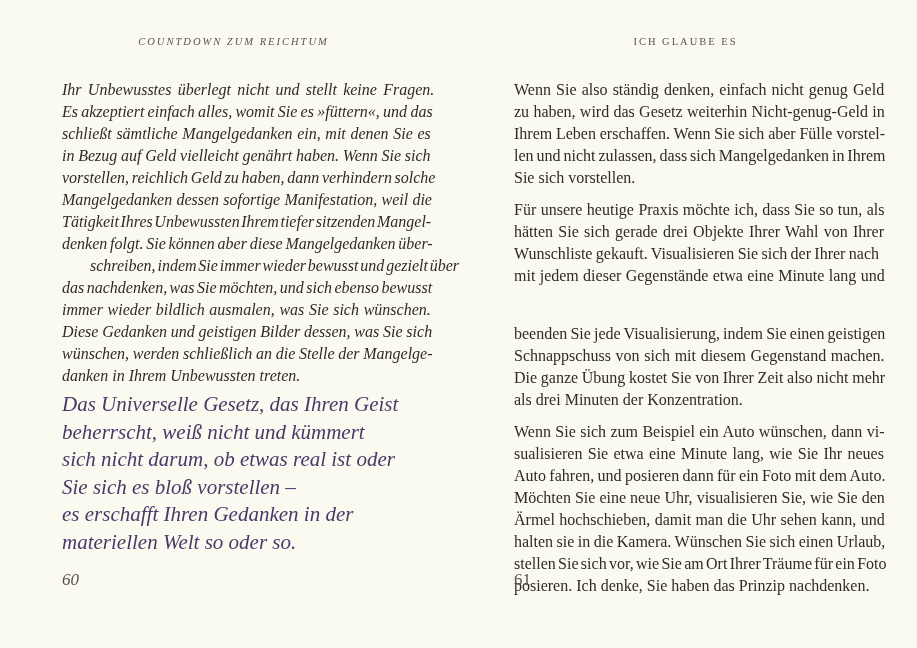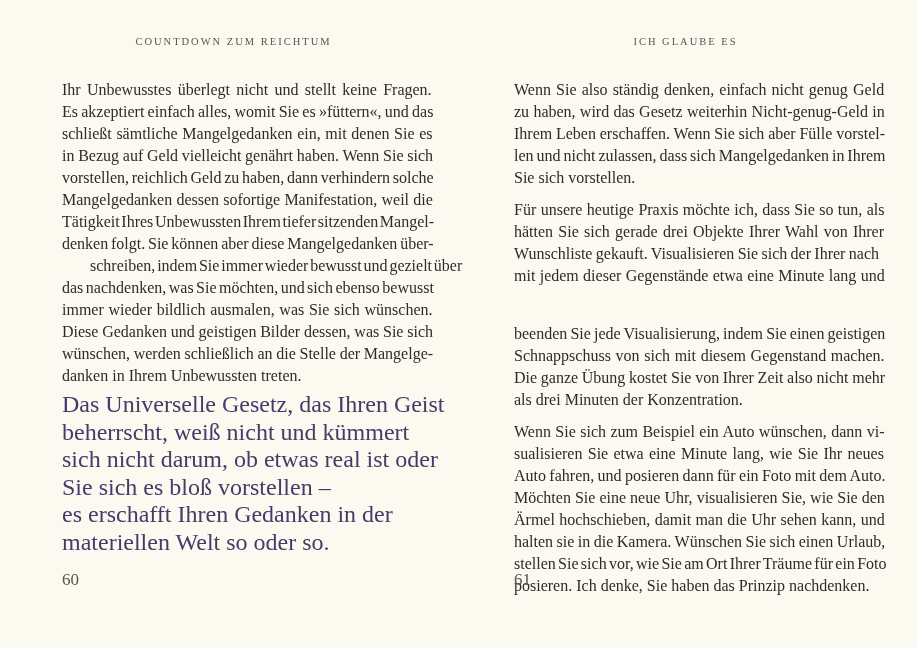--- a/index.html
+++ b/index.html
@@ -5,21 +5,21 @@
   html, body { margin: 0; padding: 0; }
   body {
     width: 917px; height: 648px;
     background: #fbfaf1;
     font-family: "Liberation Serif", "DejaVu Serif", serif;
     color: #2f2b25;
     overflow: hidden;
   }
   .spread { position: relative; width: 917px; height: 648px; }
   .page { position: absolute; top: 0; height: 648px; width: 343px; }
-  #left-page  { left: 62px; }
+  #left-page  { left: 62px; font-style: italic; }
   #right-page { left: 514px; }
 
   .running-head {
     position: absolute; top: 36px; left: 0; right: 0;
     text-align: center;
     font-size: 10.5px;
     letter-spacing: 2px;
     color: #5a544c;
   }
 
@@ -29,21 +29,21 @@
     white-space: nowrap;
     font-size: 16px;
     line-height: 22px;
   }
 
   .quote {
     position: absolute; top: 391px; left: 0; right: 0;
     color: #473a68;
   }
   .quote .line {
-    font-size: 24px;
+    font-size: 21px;
     line-height: 27.5px;
   }
 
   .page-number {
     position: absolute; top: 570px; left: 0; right: 0;
     text-align: left;
     font-size: 17px;
     color: #5a544c;
   }
 </style>

